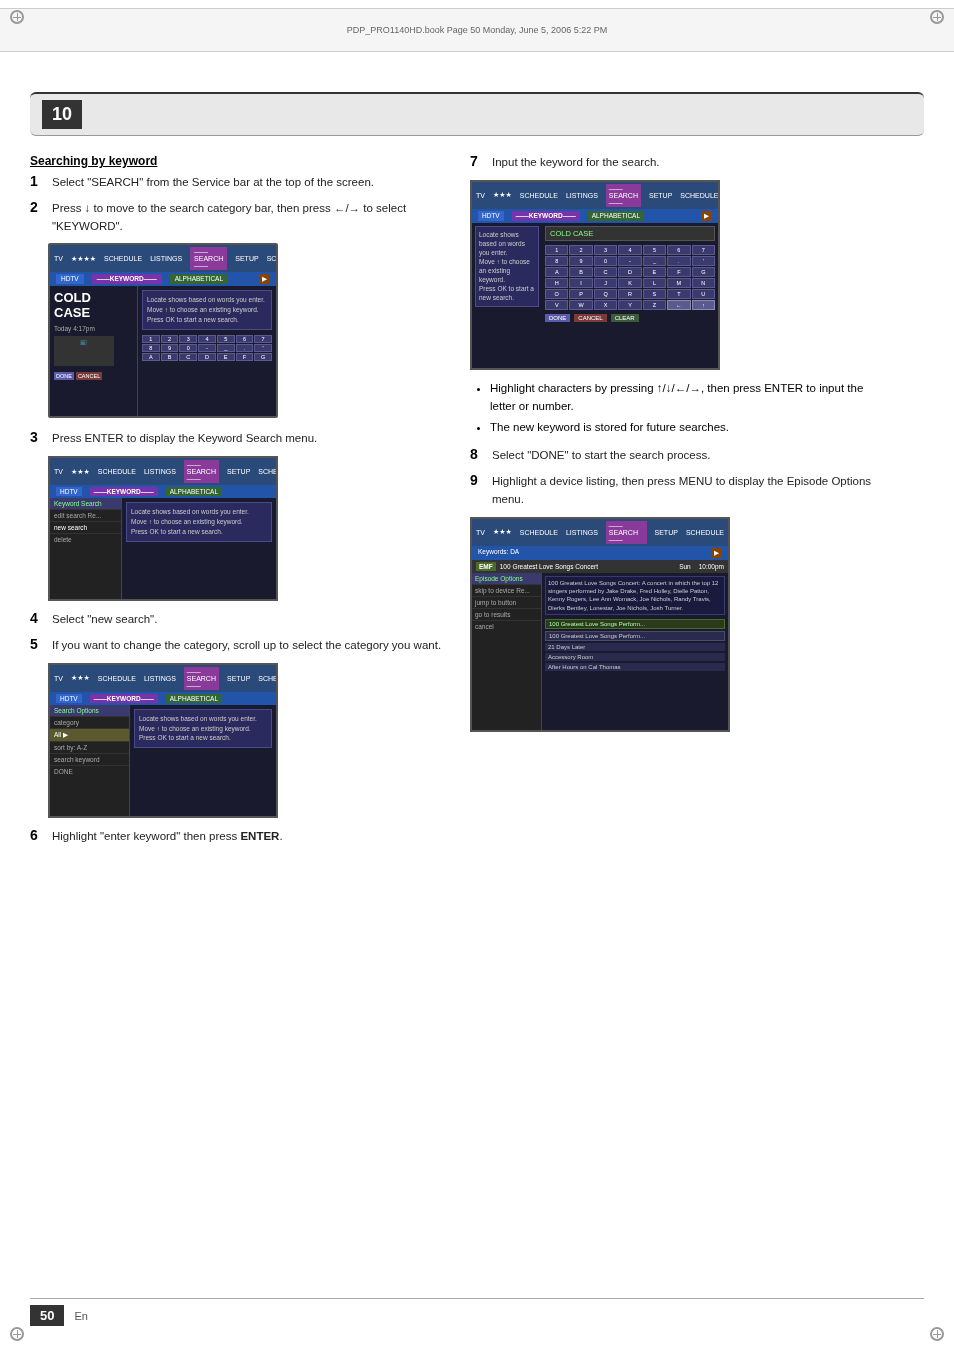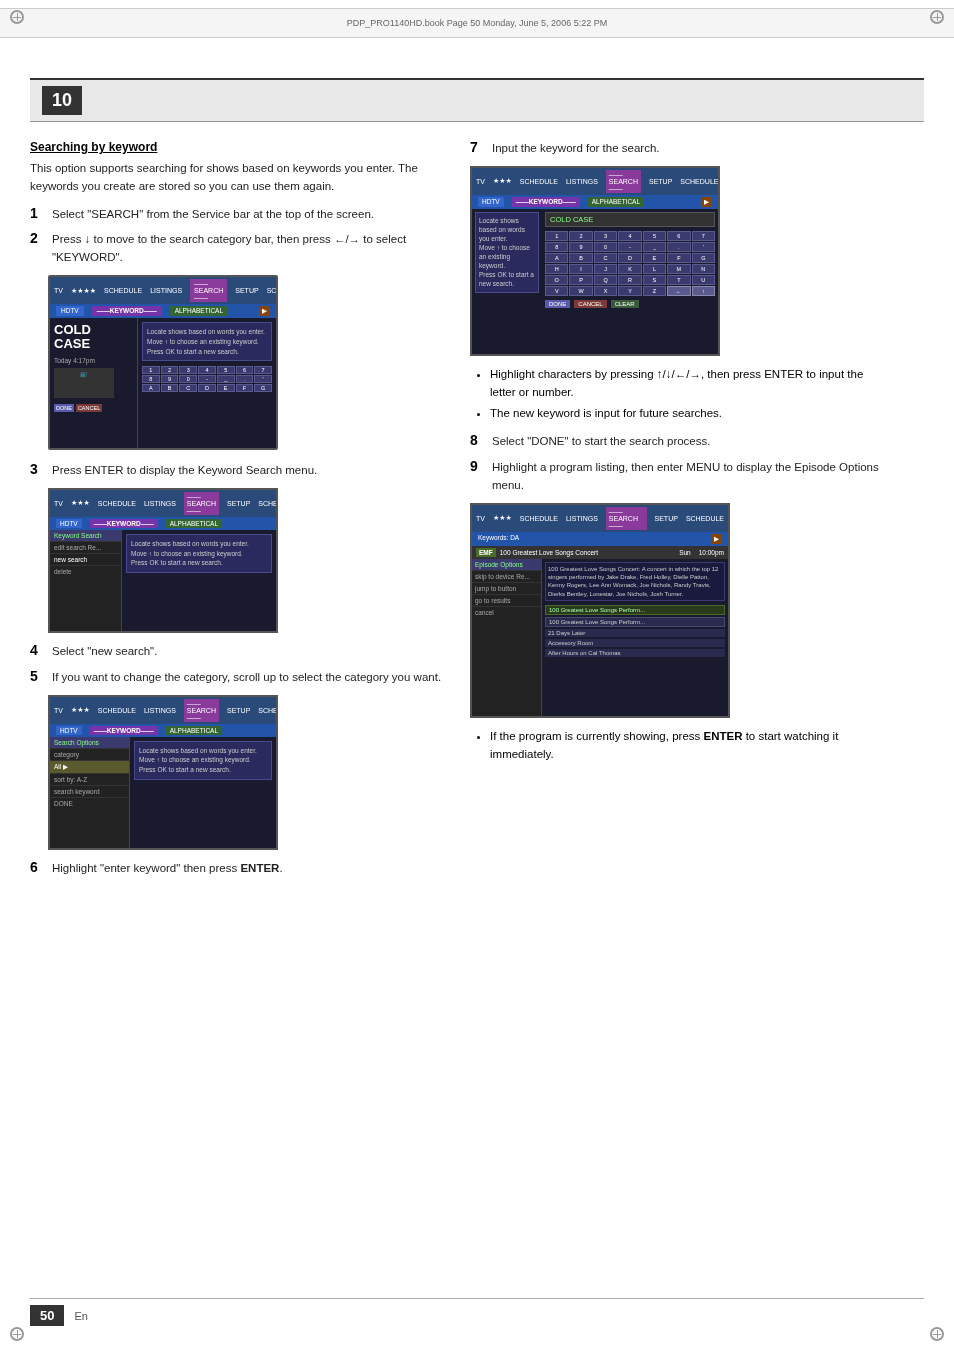--- a/index.html
+++ b/index.html
@@ -15,20 +15,21 @@
 
     
     .page-header {
       display: flex;
       align-items: center;
       background: #e8e8e8;
       border-top: 2px solid #333;
       border-bottom: 1px solid #999;
       padding: 6px 12px;
       margin: 40px 30px 16px 30px;
+      border-radius: 6px;
     }
     .chapter-badge {
       background: #333;
       color: #fff;
       font-size: 18px;
       font-weight: bold;
       padding: 4px 10px;
       margin-right: 12px;
     }
     .page-title {
@@ -142,21 +143,21 @@
     .corner-mark::after { width: 8px; height: 1px; top: 5px; left: 1px; }
 
     
     .file-path {
       font-size: 9px;
       color: #666;
       text-align: center;
       margin-top: 8px;
       border-top: 1px solid #ccc;
       border-bottom: 1px solid #ccc;
-      padding: 9px;
+      padding: 16px;
       background: #f5f5f5;
     }
   </style>
 </head>
 <body>
 
 <div class="corner-mark cm-tl"></div>
 <div class="corner-mark cm-tr"></div>
 <div class="corner-mark cm-bl"></div>
 <div class="corner-mark cm-br"></div>
@@ -165,21 +166,20 @@
 
 <div class="page-header">
   <div class="chapter-badge">10</div>
 </div>
 
 <div class="content-area">
 
   <div class="left-col">
 
     <div class="section-title">Searching by keyword</div>
-    <div class="section-text">This option supports searching for shows based on keywords you enter. The keywords you create are stored so you can use them again.</div>
 
     <div class="step">
       <div class="step-num">1</div>
       <div class="step-text">Select "SEARCH" from the Service bar at the top of the screen.</div>
     </div>
 
     <div class="step">
       <div class="step-num">2</div>
       <div class="step-text">Press ↓ to move to the search category bar, then press ←/→ to select "KEYWORD".</div>
     </div>
@@ -419,31 +419,31 @@
             <div style="background:#5a5aaa;color:#fff;font-size:6px;padding:1px 4px;">DONE</div>
             <div style="background:#7a3a3a;color:#fff;font-size:6px;padding:1px 4px;">CANCEL</div>
             <div style="background:#3a5a3a;color:#fff;font-size:6px;padding:1px 4px;">CLEAR</div>
           </div>
         </div>
       </div>
     </div>
 
     <ul class="bullet-list">
       <li>Highlight characters by pressing ↑/↓/←/→, then press ENTER to input the letter or number.</li>
-      <li>The new keyword is input for future searches.</li>
+      <li>The new keyword is stored for future searches.</li>
     </ul>
 
     <div class="step">
       <div class="step-num">8</div>
       <div class="step-text">Select "DONE" to start the search process.</div>
     </div>
 
     <div class="step">
       <div class="step-num">9</div>
-      <div class="step-text">Highlight a program listing, then enter MENU to display the Episode Options menu.</div>
+      <div class="step-text">Highlight a device listing, then press MENU to display the Episode Options menu.</div>
     </div>
 
     <div style="width:260px;height:215px;background:#1a1a2e;border:2px solid #555;margin:6px 0 10px 0;overflow:hidden;font-size:7px;">
 
       <div class="tv-bar">
         <span>TV</span>
         <span>★★★</span>
         <span>SCHEDULE</span>
         <span>LISTINGS</span>
         <span style="background:#8a3a9a;padding:1px 3px;">——SEARCH——</span>
@@ -477,23 +477,20 @@
           </div>
           <div style="background:#2a3a1a;color:#aaffaa;font-size:6px;padding:1px 3px;margin-bottom:2px;border:1px solid #4a6a2a;">100 Greatest Love Songs Perform...</div>
           <div style="background:#2a2a4e;color:#ccc;font-size:6px;padding:1px 3px;margin-bottom:2px;border:1px solid #4a4a6e;">100 Greatest Love Songs Perform...</div>
           <div style="background:#2a2a4e;color:#ccc;font-size:6px;padding:1px 3px;margin-bottom:2px;">21 Days Later</div>
           <div style="background:#2a2a4e;color:#ccc;font-size:6px;padding:1px 3px;margin-bottom:2px;">Accessory Room</div>
           <div style="background:#2a2a4e;color:#ccc;font-size:6px;padding:1px 3px;">After Hours on Cal Thomas</div>
         </div>
       </div>
     </div>
 
-    <ul class="bullet-list">
-      <li>If the program is currently showing, press <b>ENTER</b> to start watching it immediately.</li>
-    </ul>
 
   </div>
 
 </div>
 
 <div style="position:absolute;bottom:25px;left:30px;right:30px;border-top:1px solid #aaa;padding-top:6px;display:flex;align-items:center;">
   <div style="background:#333;color:#fff;font-size:13px;font-weight:bold;padding:3px 10px;margin-right:10px;">50</div>
   <div style="font-size:11px;color:#555;">En</div>
 </div>
 

